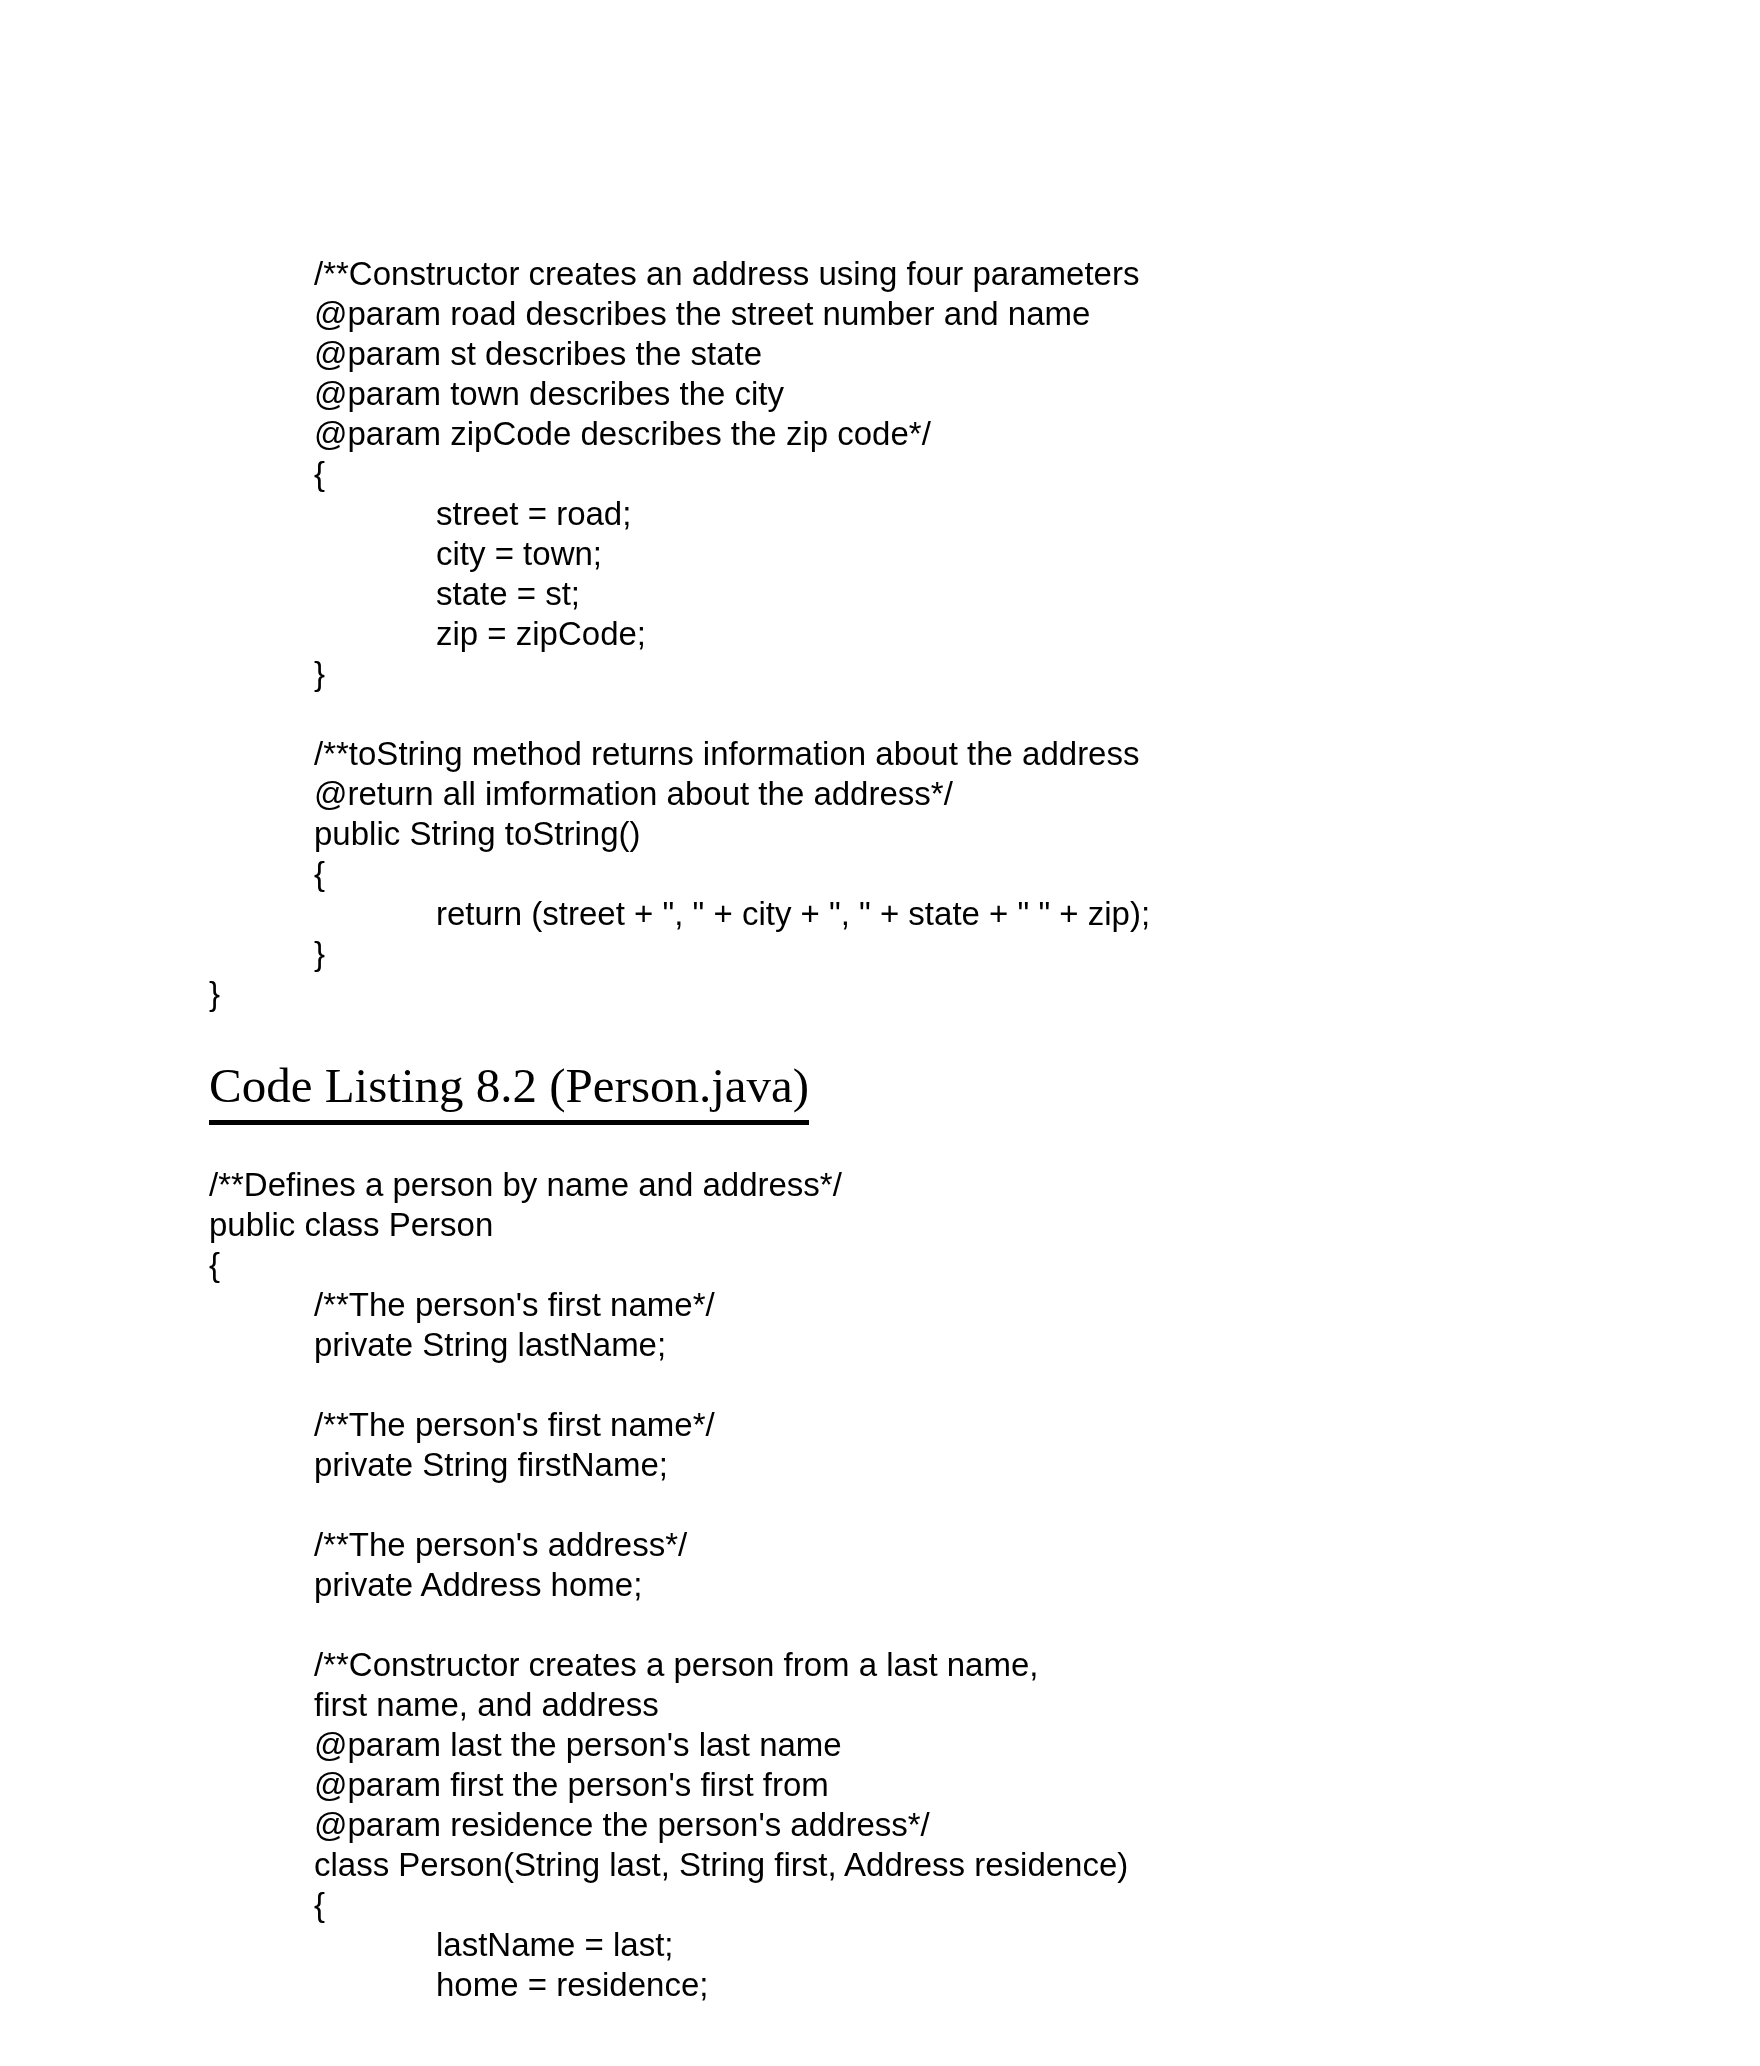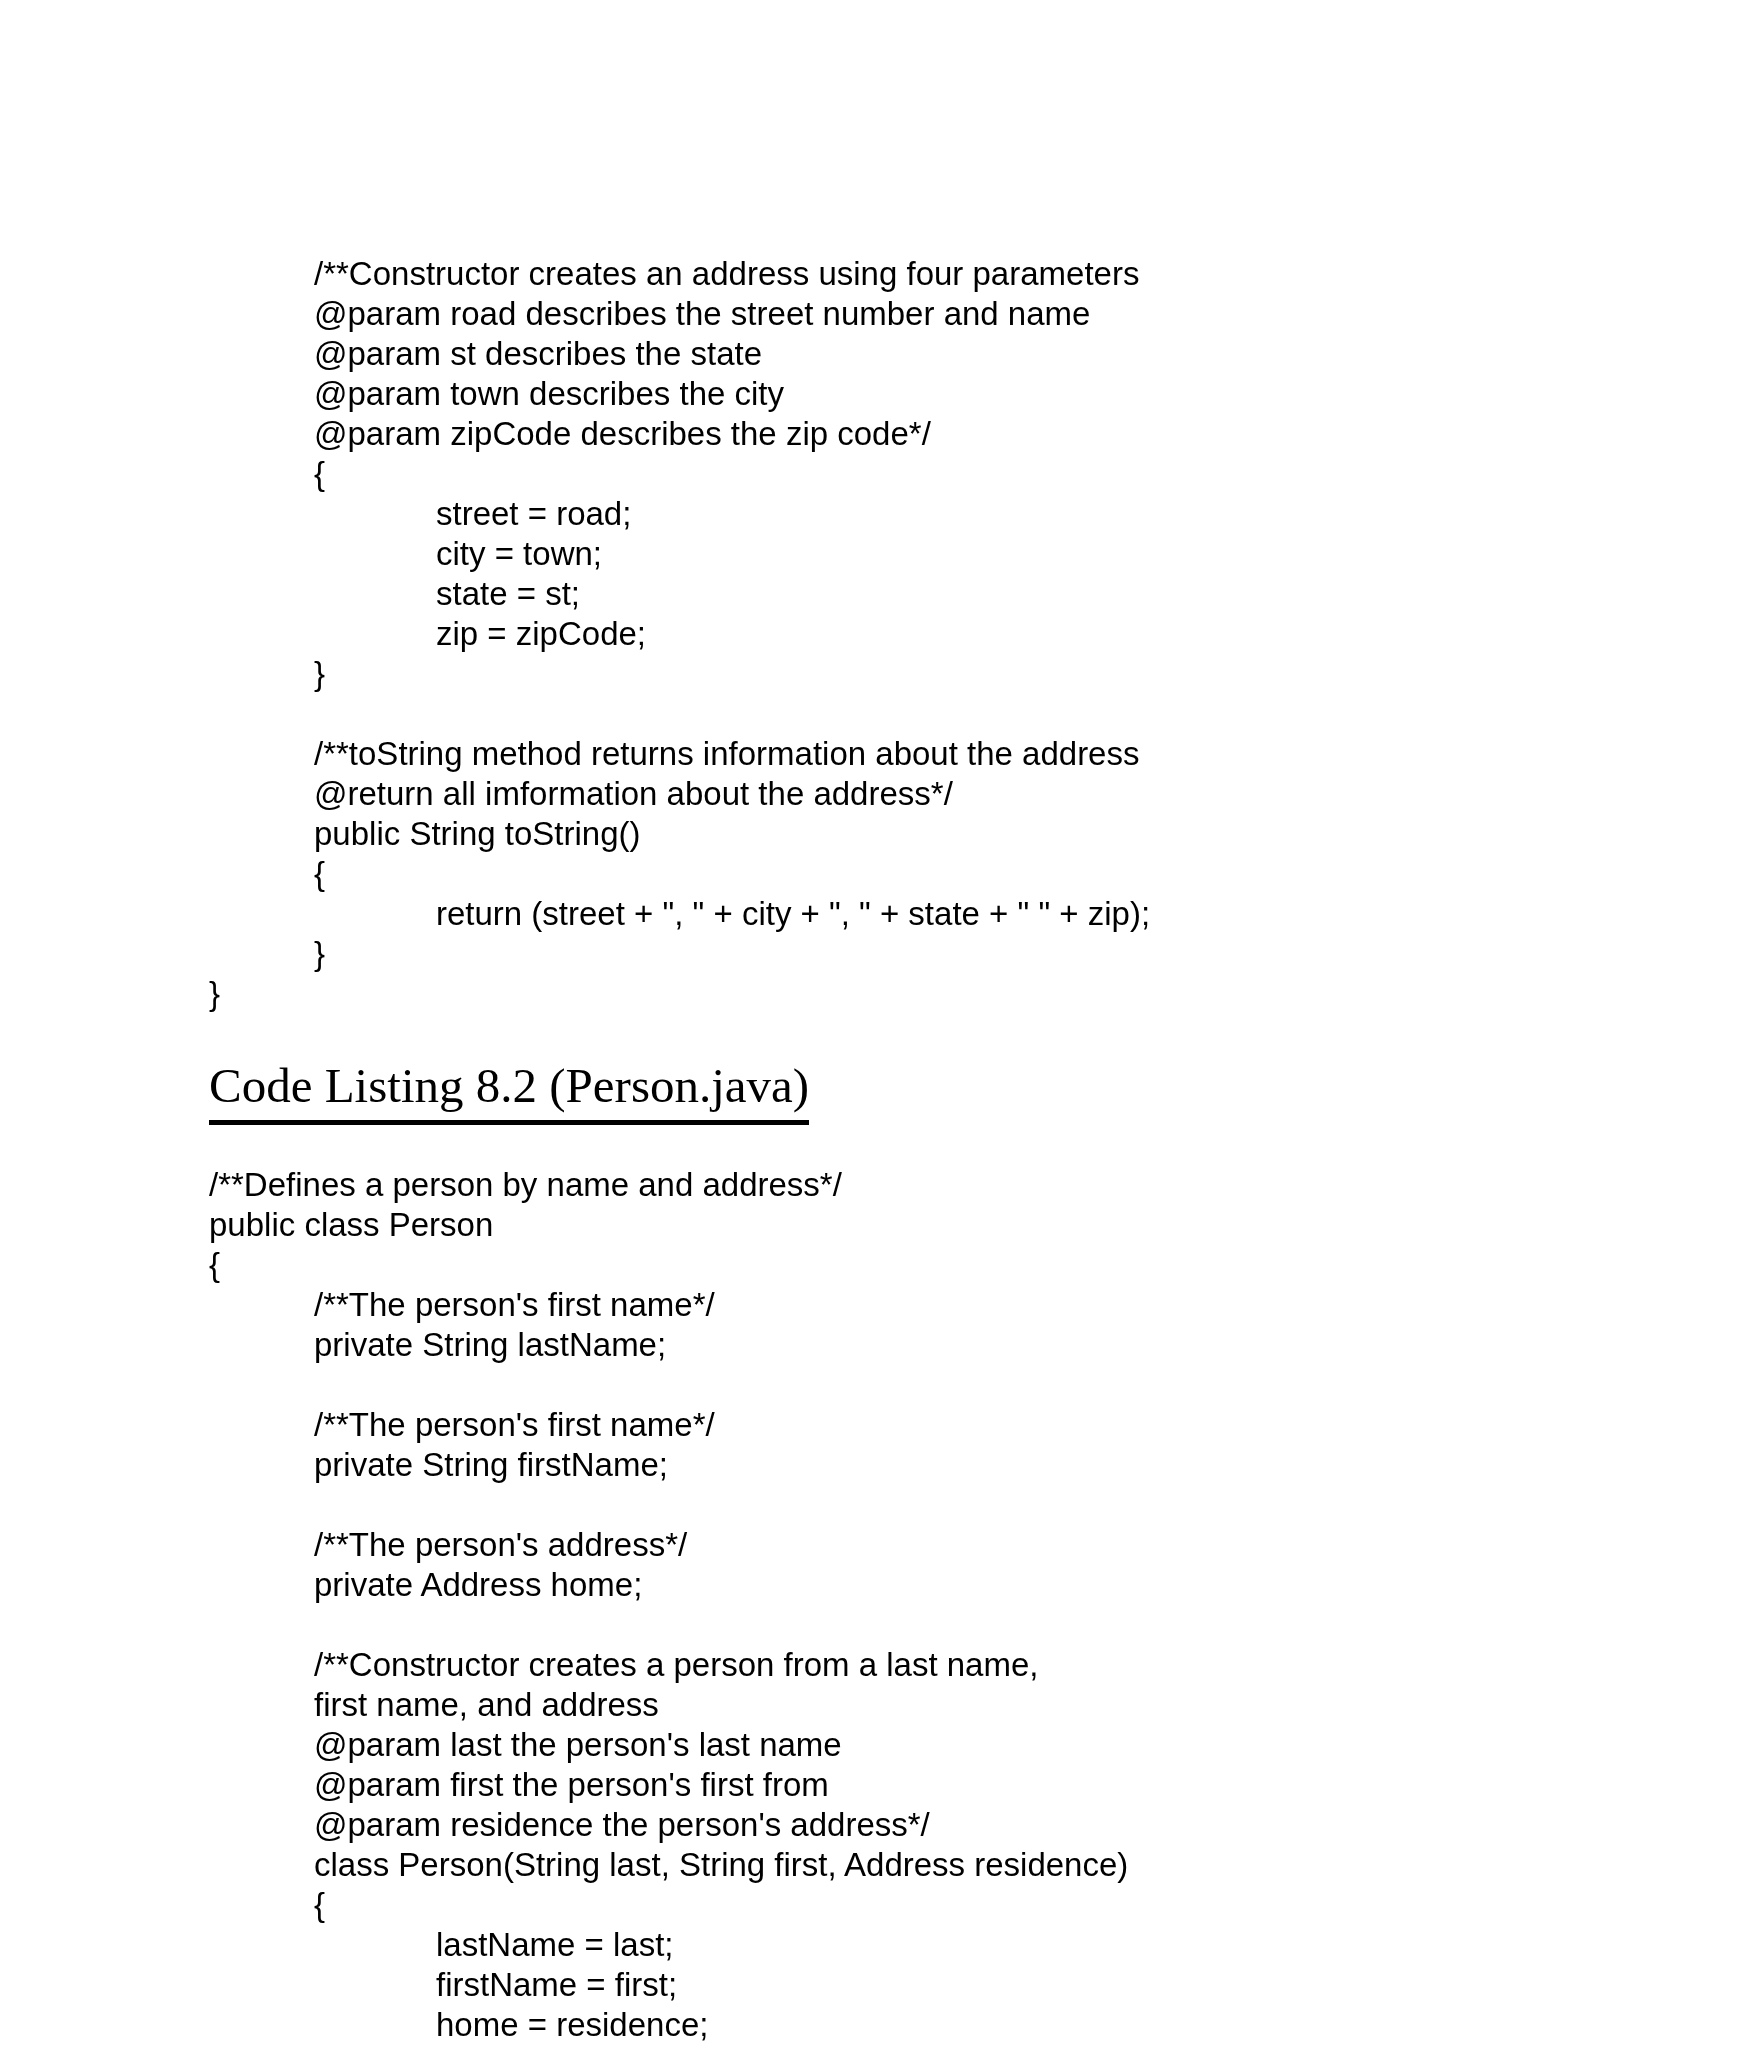--- a/index.html
+++ b/index.html
@@ -83,18 +83,17 @@
       <div class="code-line indent-1">private Address home;</div>
       <div class="code-line indent-0">&nbsp;</div>
       <div class="code-line indent-1">/**Constructor creates a person from a last name,</div>
       <div class="code-line indent-1">first name, and address</div>
       <div class="code-line indent-1">@param last the person's last name</div>
       <div class="code-line indent-1">@param first the person's first from</div>
       <div class="code-line indent-1">@param residence the person's address*/</div>
       <div class="code-line indent-1">class Person(String last, String first, Address residence)</div>
       <div class="code-line indent-1">{</div>
       <div class="code-line indent-2">lastName = last;</div>
-      <div class="code-line indent-2">firstName = first;</div>
       <div class="code-line indent-2">home = residence;</div>
     </div>
 
 </div>
 
 
 </body></html>

